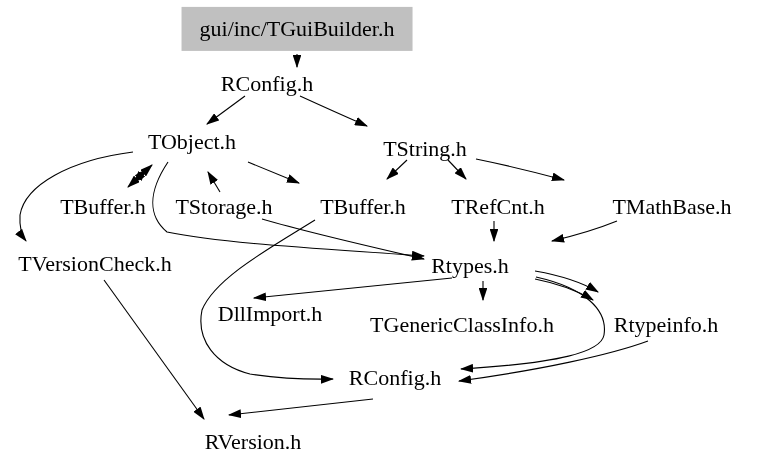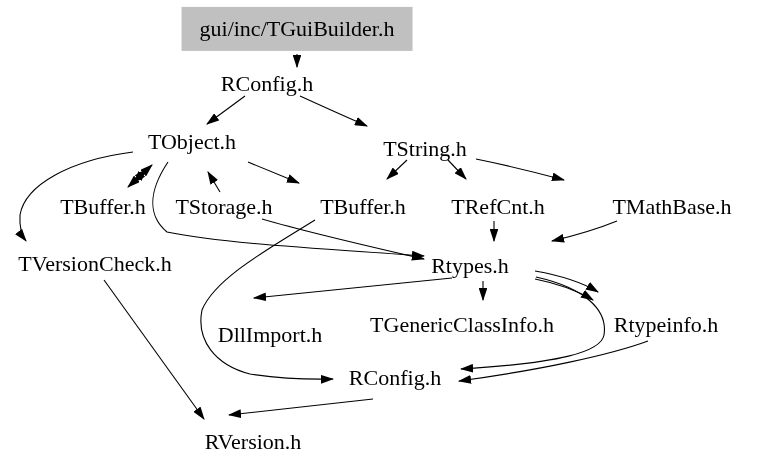--- a/index.html
+++ b/index.html
@@ -71,19 +71,19 @@
       <div class="node-label" style="left: 267px; top: 84px;">RConfig.h</div>
       <div class="node-label" style="left: 192px; top: 142px;">TObject.h</div>
       <div class="node-label" style="left: 425px; top: 149px;">TString.h</div>
       <div class="node-label" style="left: 103px; top: 207px;">TBuffer.h</div>
       <div class="node-label" style="left: 224px; top: 207px;">TStorage.h</div>
       <div class="node-label" style="left: 363px; top: 207px;">TBuffer.h</div>
       <div class="node-label" style="left: 498px; top: 207px;">TRefCnt.h</div>
       <div class="node-label" style="left: 672px; top: 207px;">TMathBase.h</div>
       <div class="node-label" style="left: 95px; top: 264px;">TVersionCheck.h</div>
       <div class="node-label" style="left: 470px; top: 266px;">Rtypes.h</div>
-      <div class="node-label" style="left: 270px; top: 335px;">DllImport.h</div>
+      <div class="node-label" style="left: 270px; top: 314px;">DllImport.h</div>
       <div class="node-label" style="left: 462px; top: 325px;">TGenericClassInfo.h</div>
       <div class="node-label" style="left: 666px; top: 325px;">Rtypeinfo.h</div>
       <div class="node-label" style="left: 395px; top: 378px;">RConfig.h</div>
       <div class="node-label" style="left: 253px; top: 442px;">RVersion.h</div>
     </div>
 </div>
 
 </body></html>

